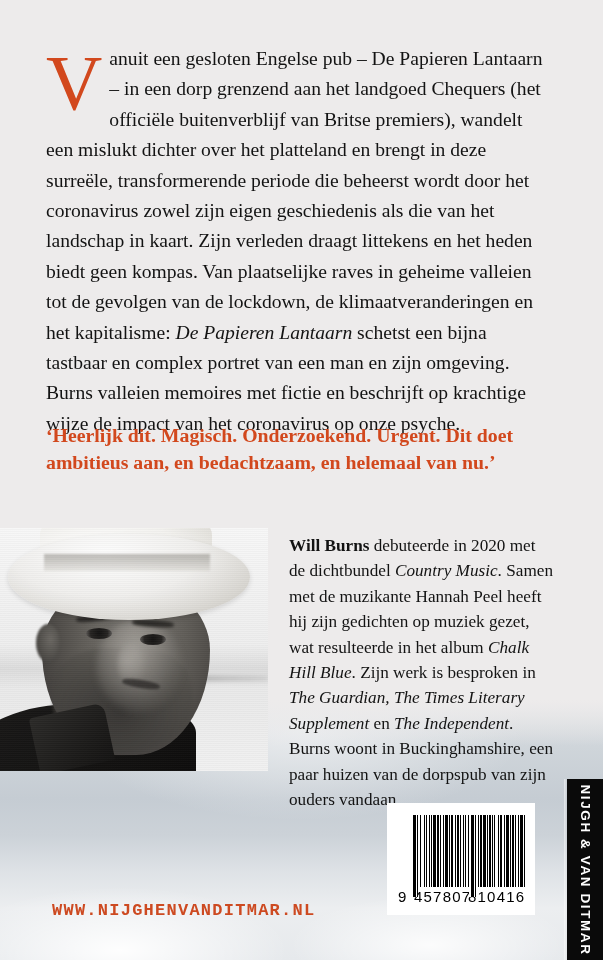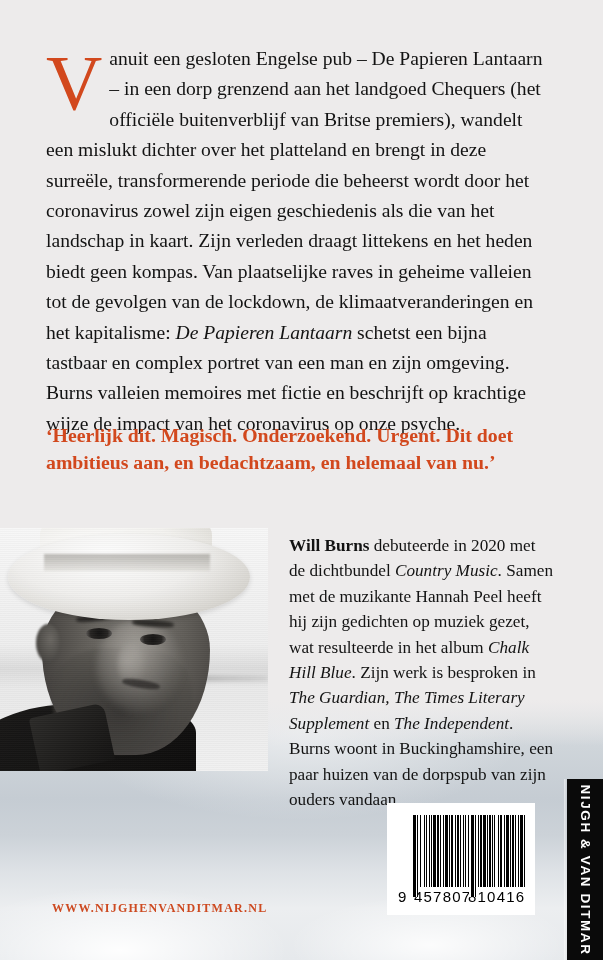--- a/index.html
+++ b/index.html
@@ -235,22 +235,22 @@
     padding-left:1px;
   }
   #barcode-digits .d1 { width:16px; text-align:left; }
   #barcode-digits .d2 { width:54px; text-align:center; letter-spacing:1.2px; }
   #barcode-digits .d3 { width:56px; text-align:center; letter-spacing:1.2px; }
 
   
   #site-url {
     position:absolute;
     left:52px; top:901px;
-    font-family:Liberation Serif, serif;
-    font-size:12px;
+    font-family:Liberation Mono, monospace;
+    font-size:17px;
     font-weight:bold;
     letter-spacing:1.25px;
     color:#cd4a21;
   }
 
   
   #spine {
     position:absolute;
     right:0; top:779px;
     width:36px; height:181px;

